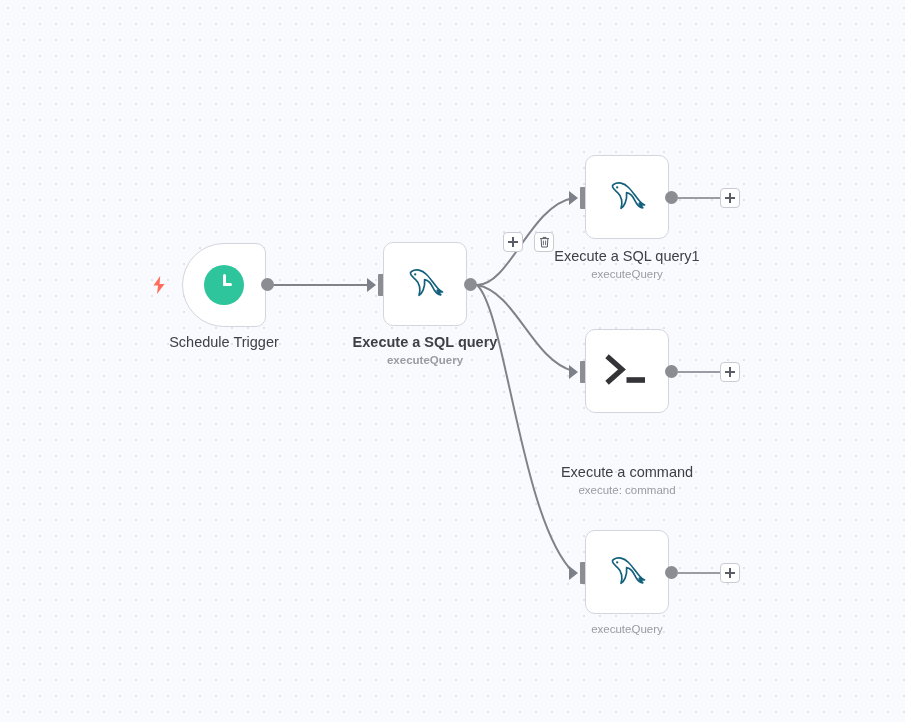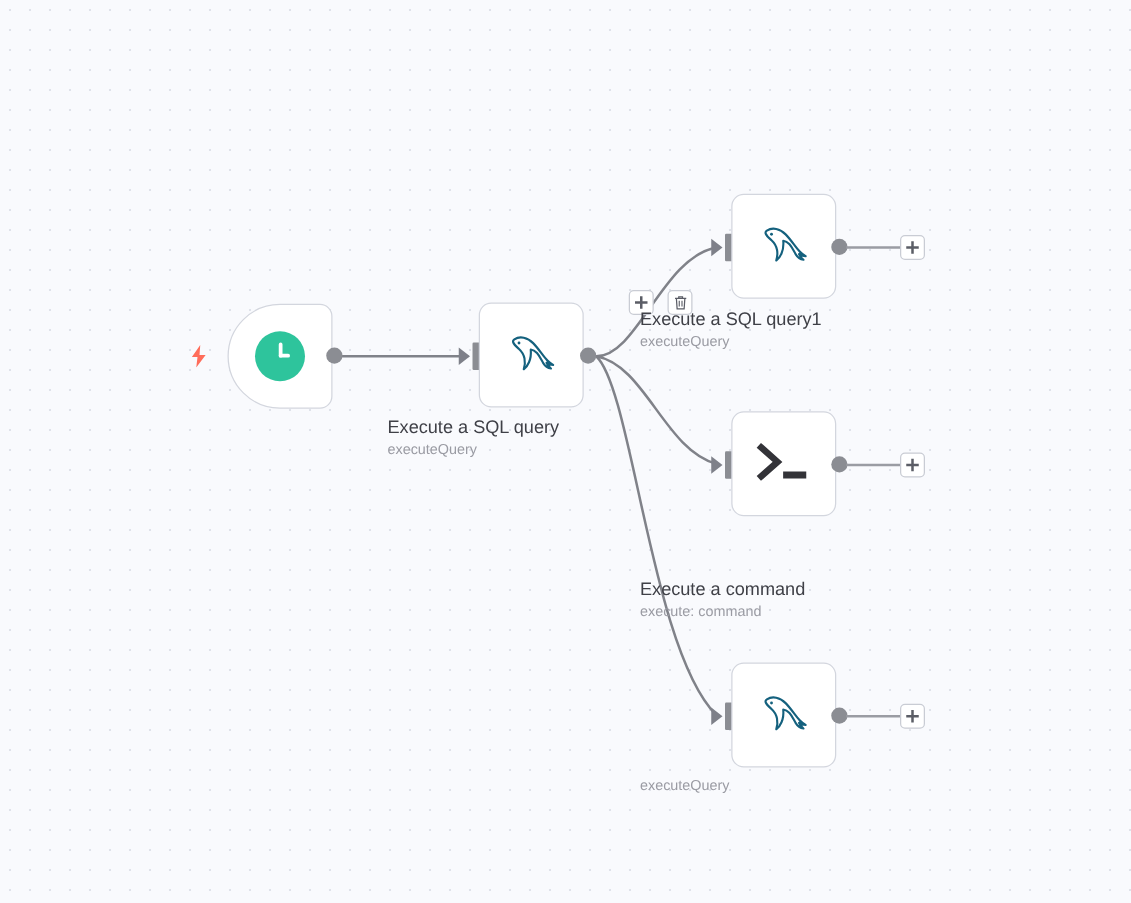--- a/index.html
+++ b/index.html
@@ -79,21 +79,21 @@
     left: 19px;
     top: 18px;
     width: 9px;
     height: 3px;
     background: #ffffff;
     border-radius: 1.5px;
   }
   
   .caption {
     position: absolute;
-    text-align: left;
+    text-align: center;
     width: 230px;
     pointer-events: none;
   }
   .caption .title {
     font-size: 14.5px;
     color: #3f4047;
     line-height: 19px;
     white-space: nowrap;
   }
   .caption .subtitle {
@@ -194,39 +194,43 @@
   <svg class="bolt" style="left:152px; top:276px;" viewBox="0 0 14 18">
     <path d="M8.2 0 L1.5 9.6 L6 9.6 L5.0 18 L12.5 8.0 L7.6 8.0 Z" fill="#ff6d5a"></path>
   </svg>
 
   <div class="node trigger" style="left:182px; top:243px;">
     <span class="icon-wrap">
       <span class="clock-icon"></span>
     </span>
   </div>
   <div class="out-dot" style="left:261px; top:278px;"></div>
+  <div class="caption" style="left:109px; top:333px;">
+    <div class="title">Schedule Trigger</div>
+    <div class="subtitle"></div>
+  </div>
 
   <div class="in-arrow" style="left:367px; top:278px;"></div>
   <div class="in-port" style="left:378px; top:274px;"></div>
   <div class="node" style="left:383px; top:242px;">
     <span class="icon-wrap">
       <svg width="46" height="46" viewBox="0 0 46 46">
         <path d="M9.5 10.5 C14 7.5 20 9 24.5 13.5 C29 18 32.5 24 36 27.5
                  C37.6 29.1 39 30.2 40.5 31 C38.6 31 36.8 30.3 35.2 29.2
                  C36 31 37.2 32.6 38.8 33.8 C36.2 33.4 34 31.8 32.6 29.5
                  C31 26.8 29.6 23.6 27.6 21.4 C26.1 19.8 24.4 18.8 22.6 18.6
                  C22.9 21.8 22.6 25.6 21.2 28.8 C20.2 31.2 18.8 33.2 17 34.4
                  C17.8 31.6 18.2 28.6 17.6 25.8 C17 22.8 15.4 20.2 13.2 18.2
                  C11.2 16.4 9.4 15 8.6 13 C8.2 12 8.6 11.1 9.5 10.5 Z" fill="none" stroke="#14617e" stroke-width="1.7" stroke-linejoin="round"></path>
         <circle cx="13.2" cy="13.4" r="1.15" fill="#14617e"></circle>
       </svg>
     </span>
   </div>
   <div class="out-dot" style="left:464px; top:278px;"></div>
-  <div class="caption" style="left:310px; top:333px;">
+  <div class="caption" style="left:310px; top:333px;font-weight:bold;">
     <div class="title">Execute a SQL query</div>
     <div class="subtitle">executeQuery</div>
   </div>
 
   <div class="mini-btn" style="left:503px; top:232px;">
     <span class="plus-glyph"></span>
   </div>
   <div class="mini-btn" style="left:534px; top:232px;">
     <svg width="11" height="12" viewBox="0 0 11 12">
       <path d="M1 2.6 H10" stroke="#5b5d66" stroke-width="1" fill="none"></path>

